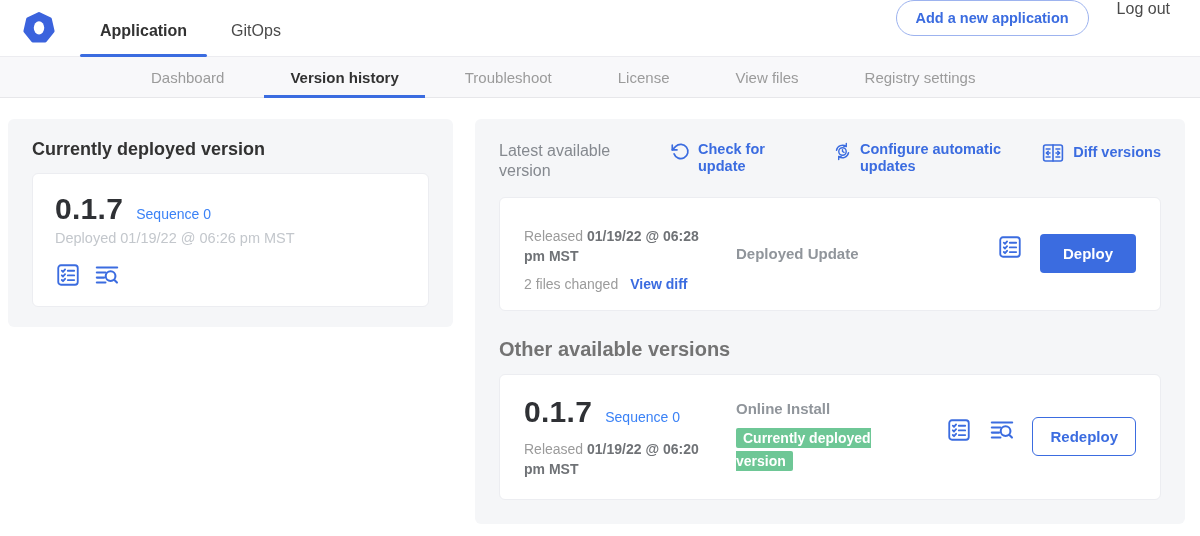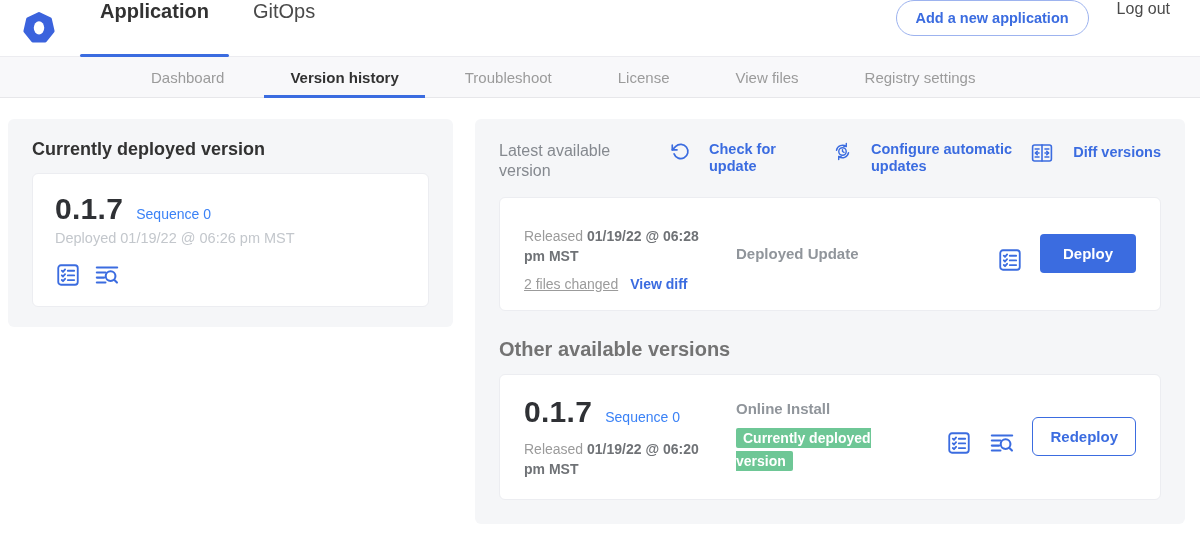--- a/index.html
+++ b/index.html
@@ -2,21 +2,21 @@
 <html><head>
 <meta charset="utf-8">
 <style>
   * { margin:0; padding:0; box-sizing:border-box; }
   html,body { width:1200px; height:536px; background:#fff; overflow:hidden;
     font-family:"Liberation Sans","DejaVu Sans",sans-serif; color:#323232; }
 
   
   .topbar { height:57px; display:flex; align-items:stretch; border-bottom:1px solid #ececf0; background:#fff; padding:0 30px 0 0; }
   .logo-wrap { width:78px; display:flex; align-items:center; justify-content:center; }
-  .top-tab { display:flex; align-items:flex-start; padding:0 22px; font-size:20px; color:#4a4a4a; font-weight:500; cursor:pointer; position:relative; }
+  .top-tab { display:flex; align-items:flex-end; padding:16px 22px; font-size:16px; color:#4a4a4a; font-weight:500; cursor:pointer; position:relative; }
   .top-tab.active { color:#323232; font-weight:700; }
   .top-tab.active::after { content:""; position:absolute; left:2px; right:2px; bottom:-1px; height:3px; background:#3b6ce0; border-radius:2px; }
   .topbar-spacer { flex:1; }
   .topbar-right { display:flex; align-items:flex-start; gap:28px; }
   .add-app-btn { border:1px solid #9db3ef; color:#3b6ce0; background:#fff; font-weight:700; font-size:14.5px; padding:9px 19px; border-radius:19px; cursor:pointer; font-family:inherit; }
   .logout { font-size:16px; color:#4a4a4a; cursor:pointer; }
 
   
   .subnav { height:41px; background:#f8f8fa; border-bottom:1px solid #e7e7ea; display:flex; align-items:stretch; padding-left:118px; }
   .subnav-item { display:flex; align-items:center; padding:0 26px; margin:0 7px; font-size:15px; color:#9b9b9b; cursor:pointer; position:relative; }
@@ -42,40 +42,40 @@
   .icon-row { margin-top:16px; display:flex; gap:13px; }
   .act-icon { width:26px; height:26px; color:#3b6ce0; cursor:pointer; }
   .act-icon svg { width:100%; height:100%; }
 
   
   .deployed-card { margin-top:13px; padding:18px 22px 18px; }
 
   
   .avail-head { display:flex; align-items:flex-start; }
   .avail-title { width:146px; font-size:16px; color:#85898f; line-height:1.25; }
-  .head-action { display:flex; gap:19px; color:#3b6ce0; font-size:14.5px; font-weight:700; line-height:1.2; cursor:pointer; }
+  .head-action { display:flex; gap:8px; color:#3b6ce0; font-size:14.5px; font-weight:700; line-height:1.2; cursor:pointer; }
   .head-action svg { flex:0 0 auto; width:19px; height:19px; margin-top:1px; }
   .action-check { margin-left:26px; width:118px; }
   .action-config { margin-left:44px; width:186px; }
   .action-diff { margin-left:auto; align-items:center; }
   .action-diff svg { width:24px; height:24px; margin-top:0; }
 
   
   .vcard { display:flex; align-items:center; padding:18px 24px; }
   .latest-card { margin-top:16px; }
   .other-card { margin-top:13px; padding:20px 24px; }
   .vcol-info { width:212px; }
   .files-row { margin-top:9px; display:flex; gap:12px; font-size:14px; align-items:baseline; }
-  .files-changed { color:#9b9b9b;text-decoration:underline; }
+  .files-changed { color:#9b9b9b; }
   .view-diff { color:#3b6ce0; font-weight:700; cursor:pointer; }
   .vcol-source { flex:1; align-self:center; font-size:15px; font-weight:600; color:#90959b; }
   .other-card .vcol-source { align-self:flex-start; margin-top:5px; }
   .badge-wrap { margin-top:9px; max-width:162px; line-height:1.55; }
   .badge { display:inline; background:#6ec796; color:#fff; font-size:14px; font-weight:600; padding:2px 7px; border-radius:2px; }
-  .vcol-actions { display:flex; align-items:flex-end; gap:17px; }
+  .vcol-actions { display:flex; align-items:flex-start; gap:17px; }
   .deploy-btn { background:#3b6ce0; color:#fff; border:none; font-family:inherit; font-size:15px; font-weight:700; padding:11px 23px; border-radius:4px; cursor:pointer; }
   .redeploy-btn { background:#fff; color:#3b6ce0; border:1px solid #3b6ce0; font-family:inherit; font-size:15px; font-weight:700; padding:10px 17px; border-radius:6px; cursor:pointer; }
 
   .other-title { margin-top:27px; font-size:20px; color:#737373; }
 </style>
 </head>
 <body>
 
 <svg width="0" height="0" style="position:absolute">
   <defs>

